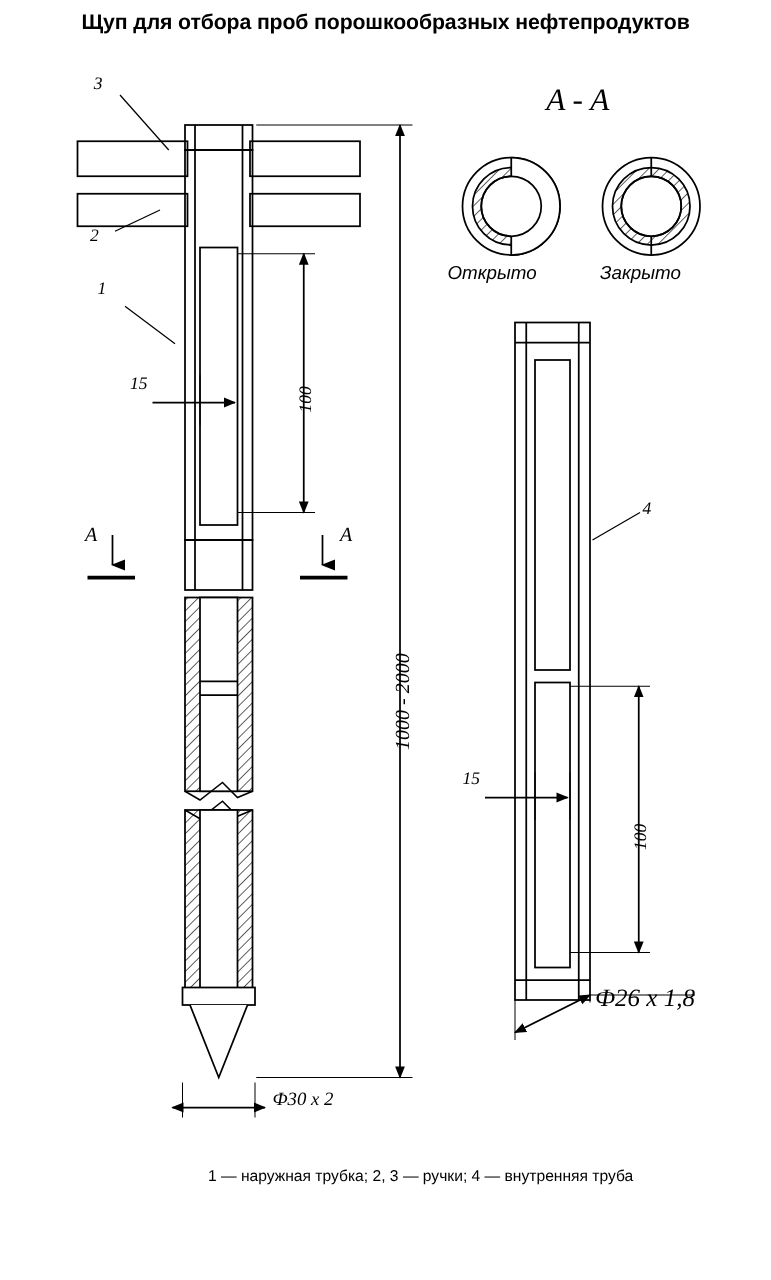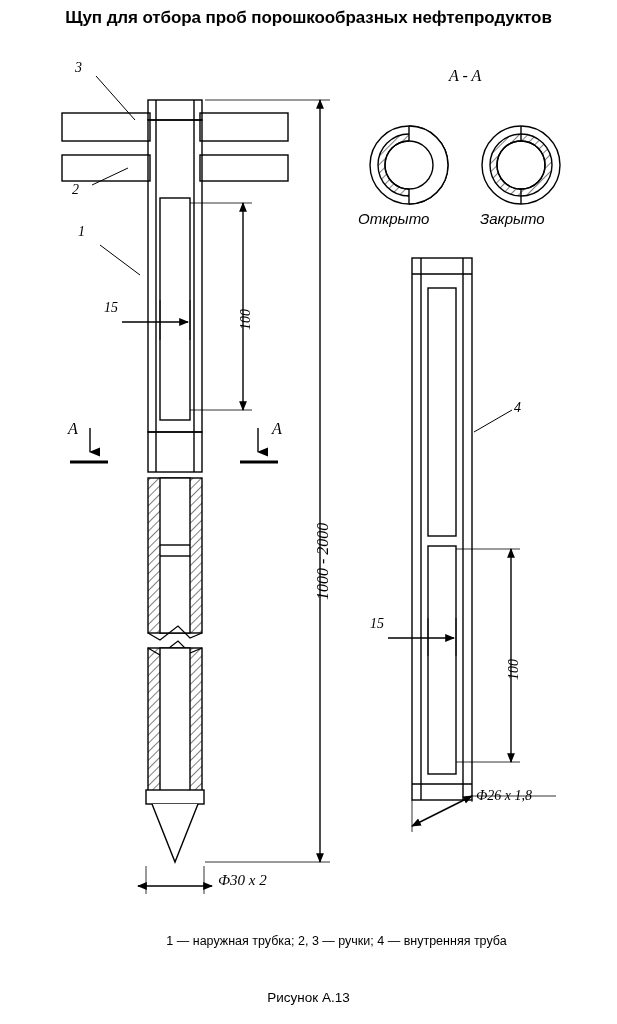--- a/index.html
+++ b/index.html
@@ -203,25 +203,24 @@
   <div class="lbl" style="left:78px; top:224px;">1</div>
   <div class="lbl" style="left:514px; top:400px;">4</div>
 
   <div class="lbl" style="left:104px; top:300px;">15</div>
   <div class="lbl rot" style="left:238px; top:330px;">100</div>
   <div class="lbl rot" style="left:314px; top:600px; font-size:16px;">1000 - 2000</div>
   <div class="lbl" style="left:218px; top:872px; font-size:15px;text-align:right;">Ф30 х 2</div>
 
   <div class="lbl" style="left:370px; top:616px;">15</div>
   <div class="lbl rot" style="left:506px; top:680px;">100</div>
-  <div class="lbl" style="left:476px; top:788px; font-size:14px;">Ф26 х 1,8</div>
+  <div class="lbl" style="left:476px; top:788px; font-size:20px;">Ф26 х 1,8</div>
 
   <div class="lbl" style="left:68px; top:420px; font-size:16px;">A</div>
   <div class="lbl" style="left:272px; top:420px; font-size:16px;">A</div>
-  <div class="lbl" style="left:449px; top:67px; font-size:16px;">A - A</div>
+  <div class="lbl" style="left:437px; top:67px; font-size:25px;">A - A</div>
 
   <div class="secl" style="left:358px; top:210px;">Открыто</div>
   <div class="secl" style="left:480px; top:210px;">Закрыто</div>
 
   <div class="caption" id="legend">1 — наружная трубка; 2, 3 — ручки; 4 — внутренняя труба</div>
-  <div class="caption" id="figcap">Рисунок А.13</div>
 
 </div>
 
 </body></html>

